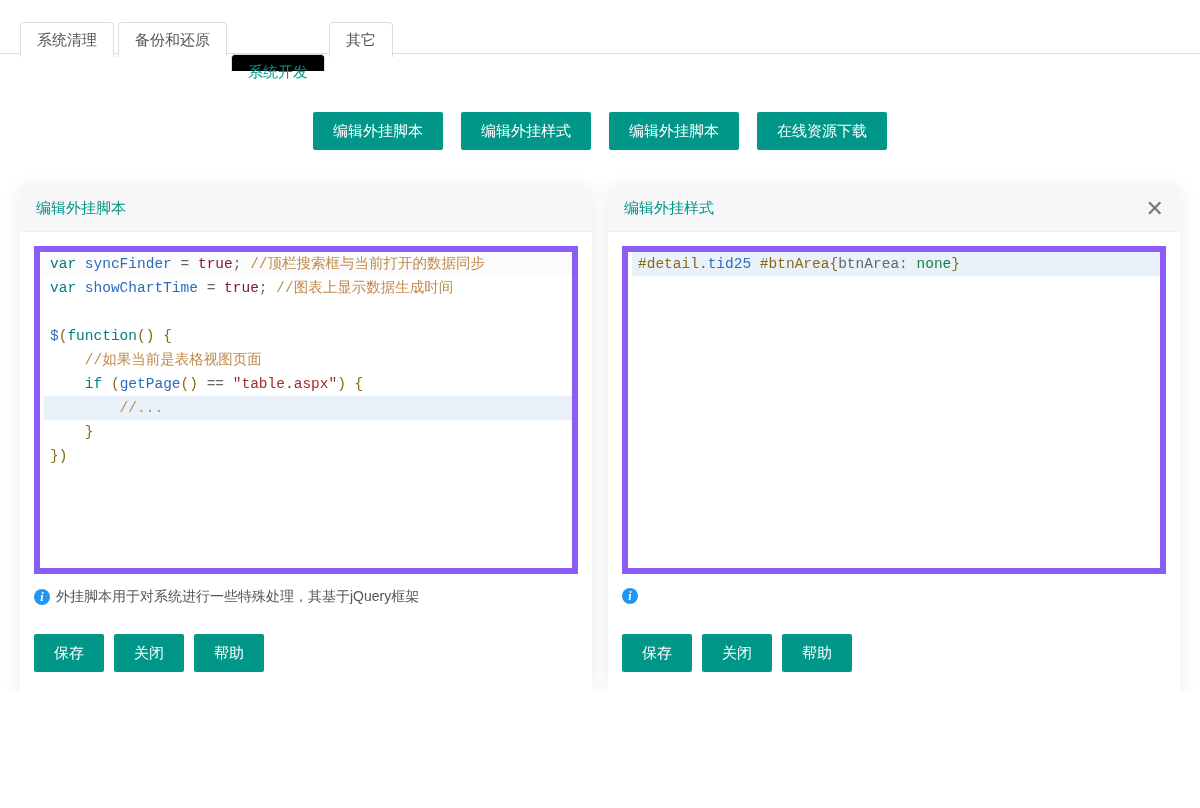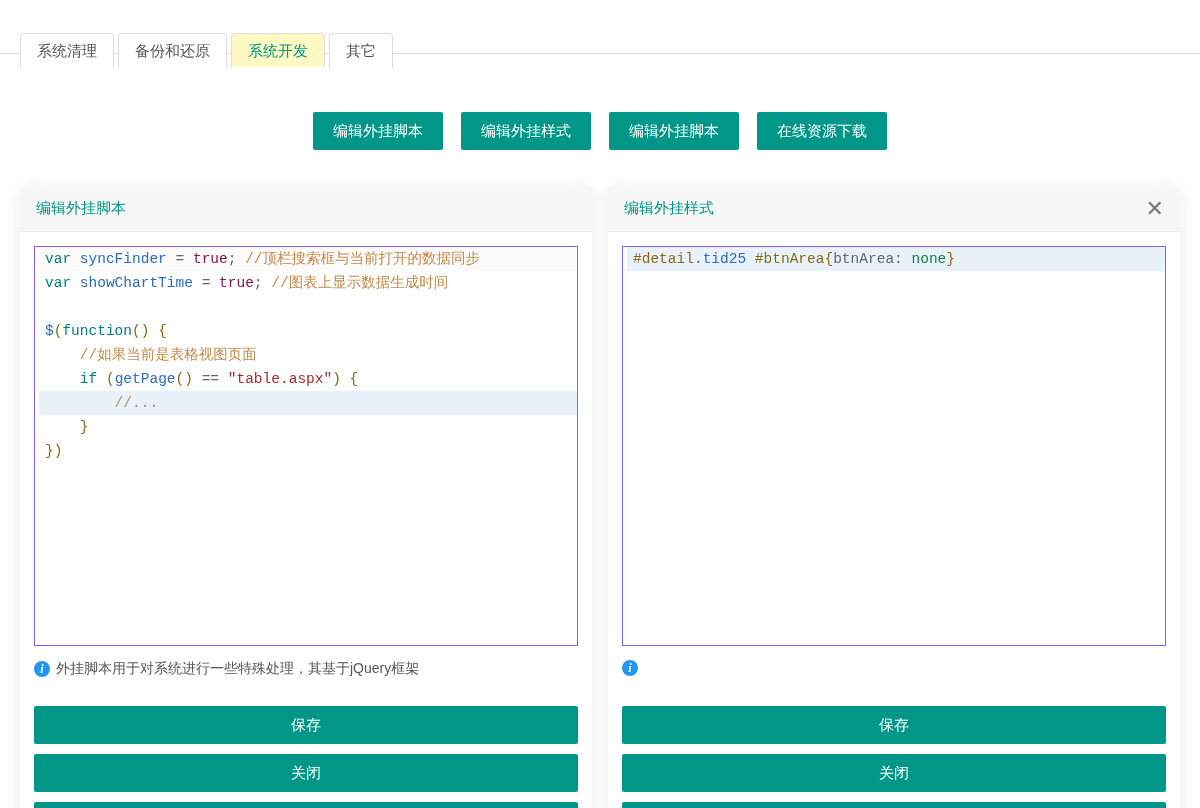--- a/index.html
+++ b/index.html
@@ -20,26 +20,27 @@
 .tab {
   border: 1px solid #ddd;
   border-bottom: none;
   border-radius: 4px 4px 0 0;
   padding: 8px 16px;
   background: #fff;
   font-size: 15px;
   color: #555;
   cursor: pointer;
   position: relative;
-  top: 15px;
+  top: 4px;
 }
 .tab.active {
   color: #009688;
-  background: #fef9c3;
+  background: #000000;
   border-bottom: 1px solid #fff;
+  margin-top: 32px;
 }
 .toolbar {
   display: flex;
   gap: 18px;
   justify-content: center;
   padding: 58px 0 36px 0;
 }
 .btn {
   background: #009688;
   color: #fff;
@@ -82,22 +83,22 @@
   cursor: pointer;
   line-height: 1;
 }
 .panel-body {
   padding: 14px 14px 0 14px;
   flex: 1;
   display: flex;
   flex-direction: column;
 }
 .editor {
-  border: 1px solid #8b5cf6;
-  height: 400px;
+  border: 6px solid #8b5cf6;
+  height: 328px;
   font-family: Consolas, Menlo, "Courier New", monospace;
   font-size: 14.5px;
   overflow: hidden;
   position: relative;
 }
 .editor .line {
   white-space: pre;
   line-height: 24px;
   padding-left: 6px;
 }
@@ -142,24 +143,23 @@
   font-weight: bold;
   font-size: 12px;
   display: inline-flex;
   align-items: center;
   justify-content: center;
   font-family: Georgia, serif;
   font-style: italic;
 }
 .panel-footer {
   display: flex;
-  justify-content: space-between;
+  justify-content: flex-start;
   gap: 10px;
   padding: 28px 14px 20px 14px;
-  flex-direction: column;
 }
 .editor-inner { padding-left: 4px; }
 </style>
 </head>
 <body>
 
 <div class="tabs-bar">
   <div class="tab">系统清理</div>
   <div class="tab">备份和还原</div>
   <div class="tab active">系统开发</div>

